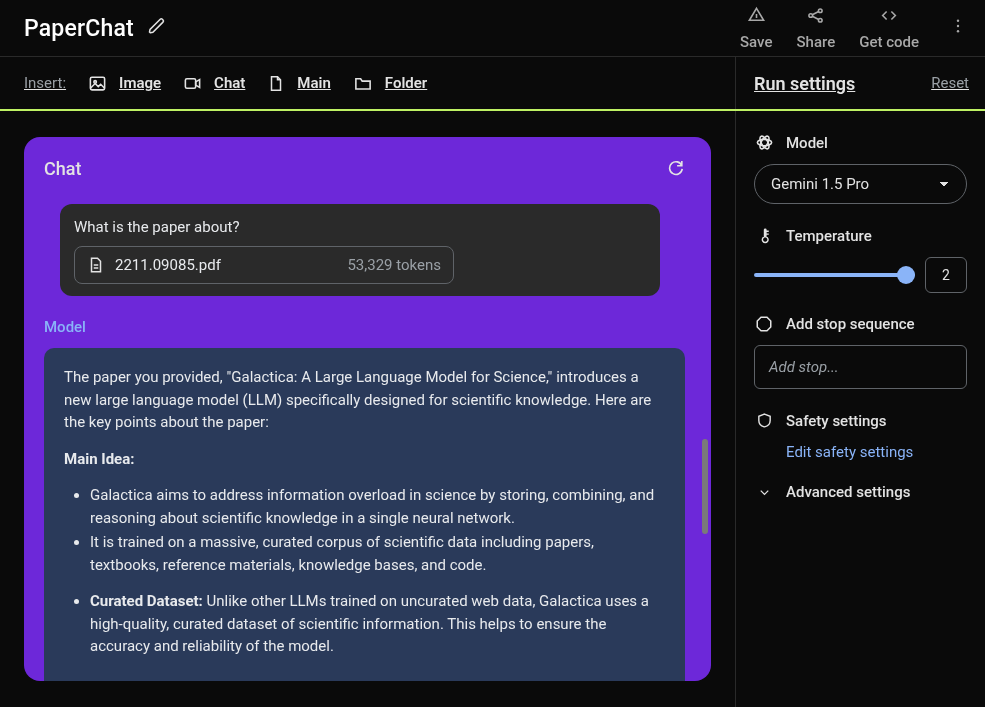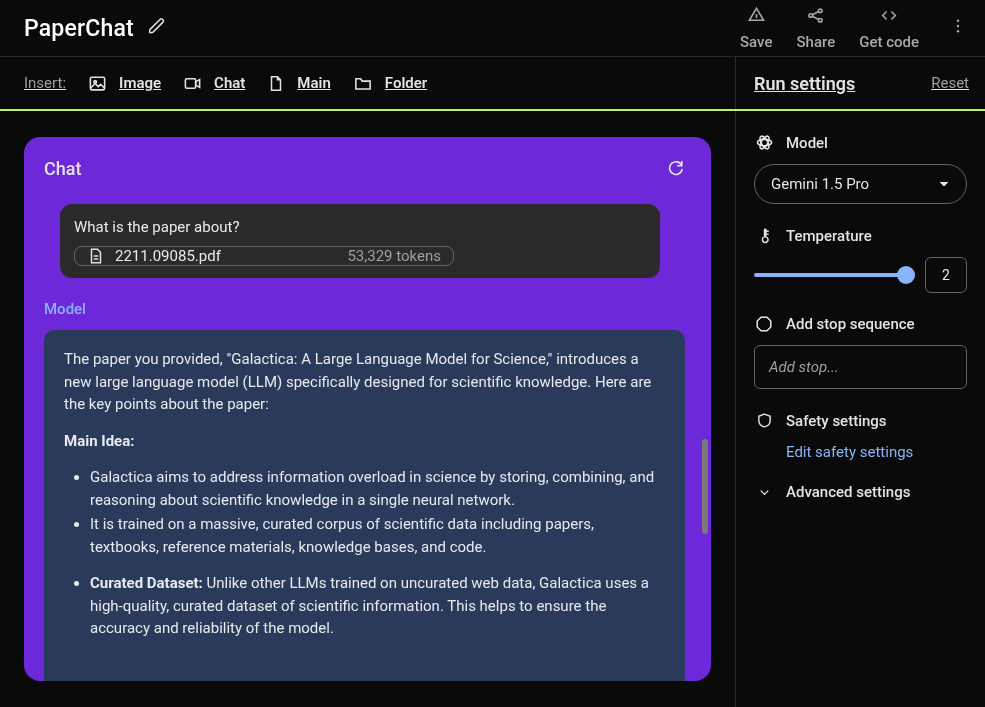--- a/index.html
+++ b/index.html
@@ -65,21 +65,21 @@
   margin: 12px 26px 0 36px;
   background: #2a2a2a;
   border-radius: 12px;
   padding: 14px 14px 12px 14px;
   max-width: 600px;
 }
 .user-text { font-size: 15px; color: #e8eaed; margin-bottom: 10px; }
 .file-chip {
   border: 1px solid #5f6368;
   border-radius: 8px;
-  padding: 0 12px;
+  padding: 9px 12px;
   display: flex; align-items: center; justify-content: space-between;
   max-width: 380px;
 }
 .file-chip-left { display: flex; align-items: center; gap: 10px; }
 .file-name { font-size: 15px; color: #e8eaed; }
 .token-count { font-size: 15px; color: #9aa0a6; margin-left: 29px; }
 
 .model-label { color: #8ab4f8; font-size: 15px; font-weight: 500; margin: 22px 0 12px 20px; display: inline-block; }
 
 .model-response {

